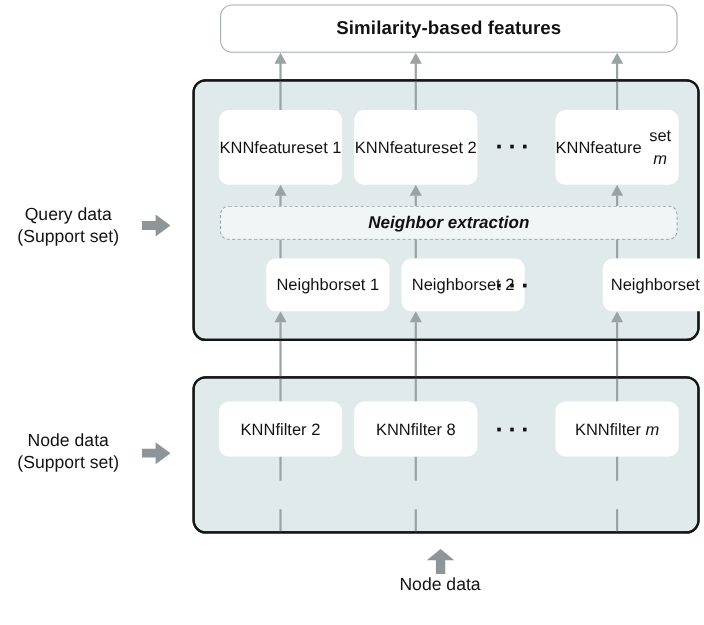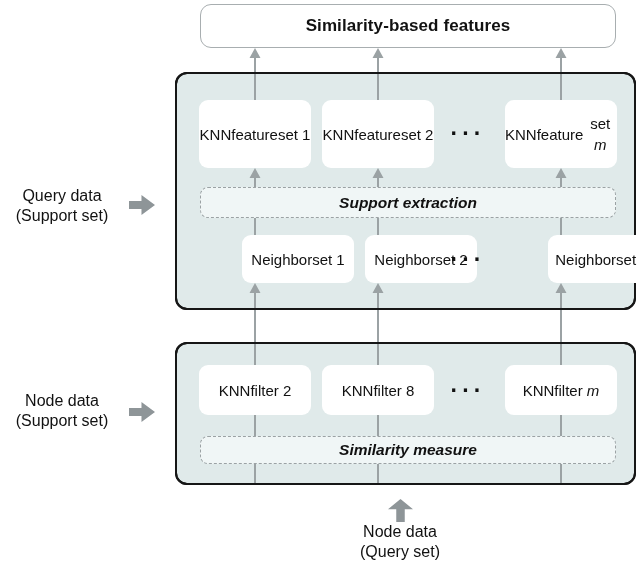--- a/index.html
+++ b/index.html
@@ -100,21 +100,21 @@
       <div>set 2</div>
     </div>
   <div class="box feature cm">
       <div>KNN</div>
       <div>feature</div>
       <div>set <i>m</i></div>
     </div>
   <div class="dots" id="dots-feature">···</div>
 
   <div class="dashed" id="feature-extraction">
-    <span>Support extraction</span>
+    <span>Neighbor extraction</span>
   </div>
 
   <div class="box neighbor c1">
       <div>Neighbor</div>
       <div>set 1</div>
     </div>
   <div class="box neighbor c2">
       <div>Neighbor</div>
       <div>set 2</div>
     </div>
@@ -131,35 +131,31 @@
   <div class="box filter c2">
       <div>KNN</div>
       <div>filter 8</div>
     </div>
   <div class="box filter cm">
       <div>KNN</div>
       <div>filter <i>m</i></div>
     </div>
   <div class="dots" id="dots-filter">···</div>
 
-  <div class="dashed" id="similarity-measure">
-    <span>Similarity measure</span>
-  </div>
 
   <div class="side-label" id="edge-label">
       <div>Query data</div>
       <div>(Support set)</div>
     </div>
   <div class="block-arrow right" id="edge-block-arrow"></div>
 
   <div class="side-label" id="node-support-label">
       <div>Node data</div>
       <div>(Support set)</div>
     </div>
   <div class="block-arrow right" id="node-block-arrow"></div>
 
   <div class="block-arrow up" id="query-block-arrow"></div>
   <div id="query-label">
       <div>Node data</div>
-      <div>(Query set)</div>
     </div>
 
 </div>
 
 </body></html>

